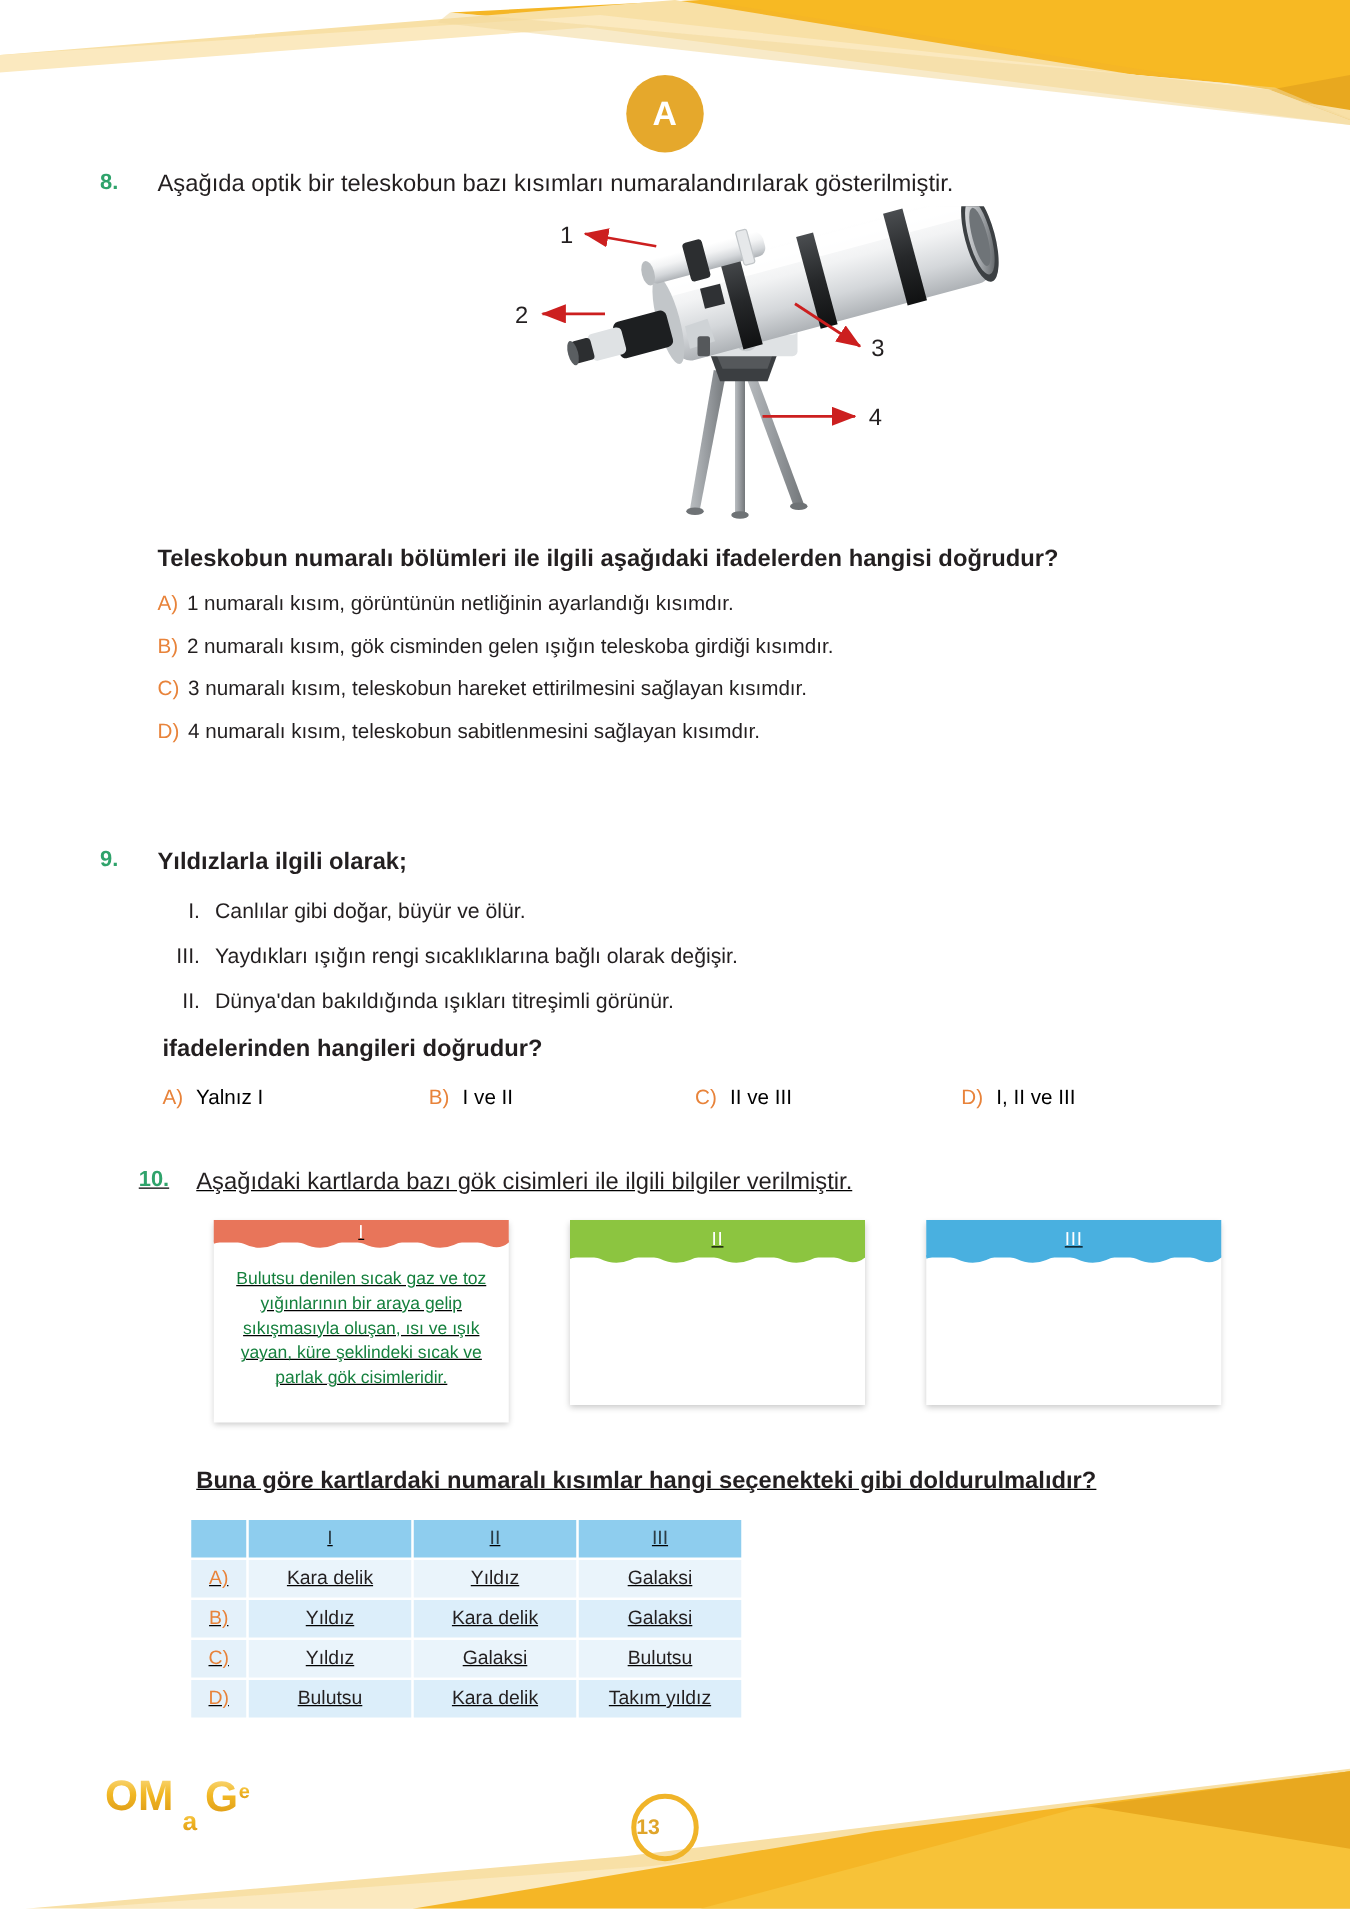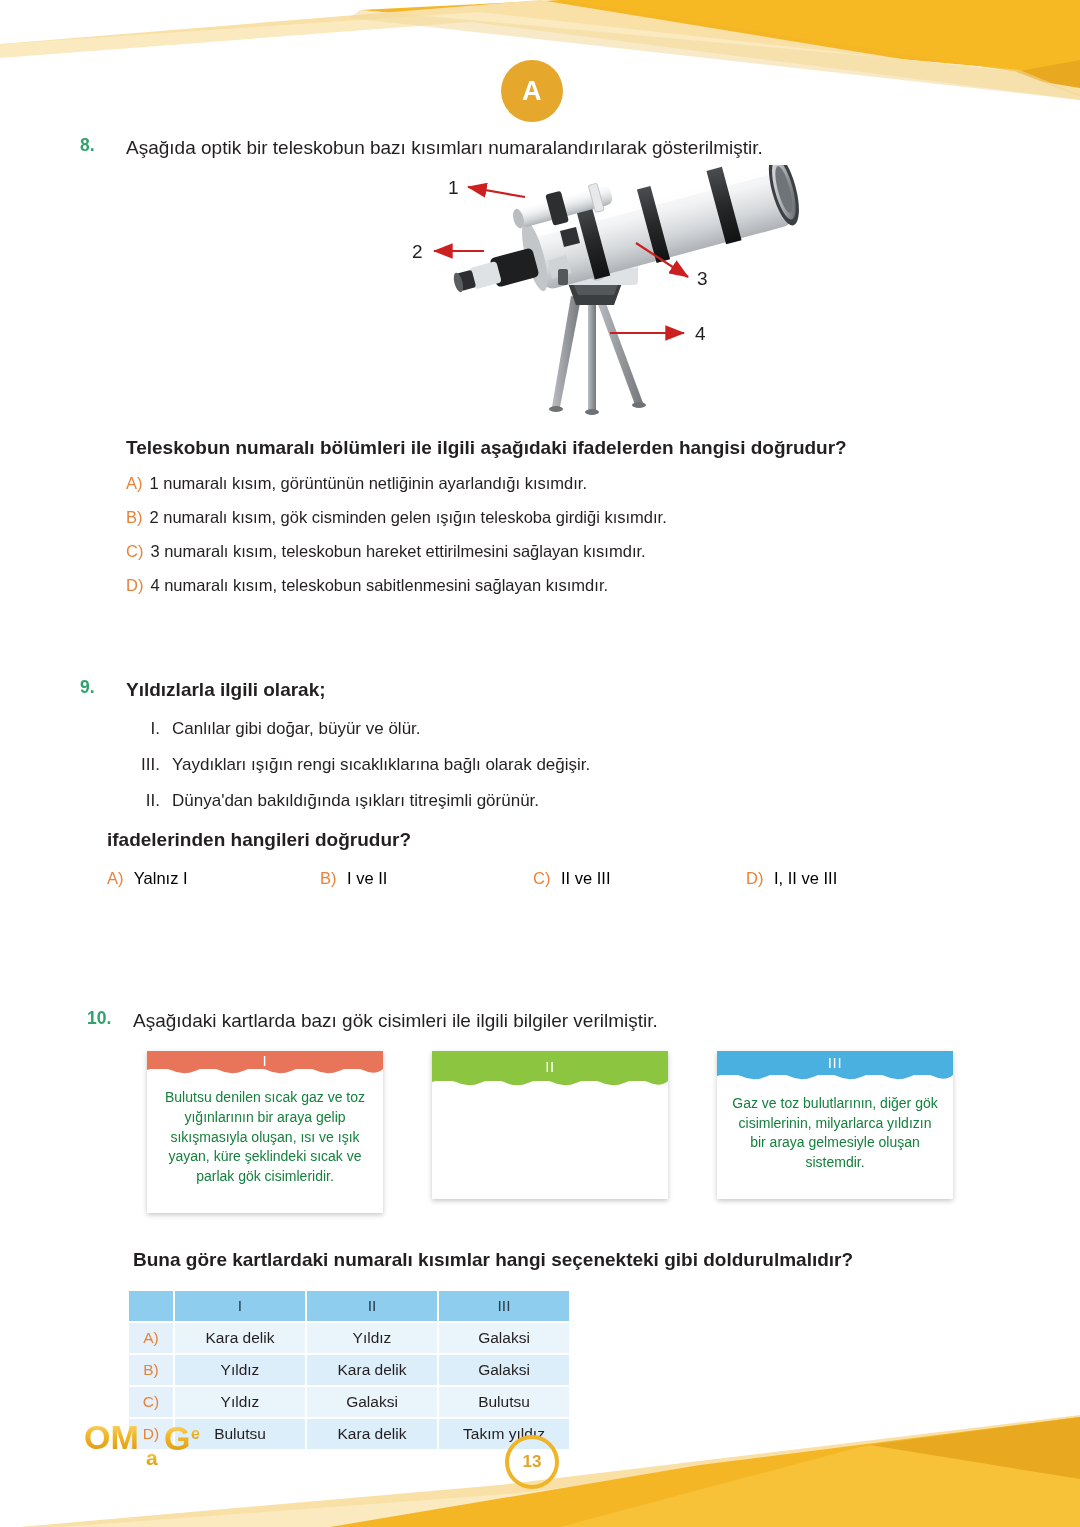--- a/index.html
+++ b/index.html
@@ -82,21 +82,21 @@
   .ans-table td.letter { color: #e8833a; width: 44px; background: #e4f1fa; }
   .ans-table td.val { width: 130px; background: #eaf4fb; }
   .ans-table tr.alt td.val { background: #dceefa; }
 
   
   .footer-logo { position: absolute; left: 84px; bottom: 48px; z-index: 4; }
   .page-num {
     position: absolute; left: 505px; bottom: 38px;
     width: 54px; height: 54px; border-radius: 50%;
     border: 4px solid #f0b429; background: transparent;
-    display:flex; align-items:center; justify-content:center;
+    display:flex; align-items:center; justify-content:flex-start;
     color: #e0a52a; font-size: 17px; font-weight: 600; z-index: 4;
   }
 </style>
 </head>
 <body>
 
 <div class="page">
 
   <div class="deco deco-top">
     <svg width="1080" height="120" viewBox="0 0 1080 120">
@@ -253,21 +253,21 @@
         <div class="roman-row">
           <span class="roman-lbl">III.</span>
           <span>Yaydıkları ışığın rengi sıcaklıklarına bağlı olarak değişir.</span>
         </div>
         <div class="roman-row">
           <span class="roman-lbl">II.</span>
           <span>Dünya'dan bakıldığında ışıkları titreşimli görünür.</span>
         </div>
       </div>
 
-      <div style="margin-left:27px;">
+      <div style="margin-left:50px;">
         <div class="q-text bold">ifadelerinden hangileri doğrudur?</div>
         <div class="opt-inline">
           <div>
             <span class="opt-letter">A)</span>
             <span>Yalnız I</span>
           </div>
           <div>
             <span class="opt-letter">B)</span>
             <span>I ve II</span>
           </div>
@@ -276,21 +276,21 @@
             <span>II ve III</span>
           </div>
           <div>
             <span class="opt-letter">D)</span>
             <span>I, II ve III</span>
           </div>
         </div>
       </div>
     </div>
 
-    <div class="q" style="padding-left:87px;margin-top:120px;">
+    <div class="q" style="padding-left:111px;margin-top:45px;text-decoration:underline;">
       <div class="q-head">
         <span class="q-num-inner" style="color:#2fa36b;font-size:17.5px;font-weight:600;">10.</span>
         <span class="q-text">Aşağıdaki kartlarda bazı gök cisimleri ile ilgili bilgiler verilmiştir.</span>
       </div>
 
       <div class="cards" style="margin-left:60px;">
 
         <div class="card card-1">
           <div class="card-head" style="background:#e8755a;">
             <span>I</span>
@@ -310,21 +310,20 @@
           </div>
         </div>
 
         <div class="card card-3">
           <div class="card-head" style="background:#49b0e0;">
             <span>III</span>
             <svg class="card-wave" viewBox="0 0 236 9" preserveAspectRatio="none">
               <path d="M0,0 L236,0 L236,2 Q228,9 216,3 Q204,-2 192,4 Q180,9 168,3 Q156,-2 144,4 Q132,9 120,3 Q108,-2 96,4 Q84,9 72,3 Q60,-2 48,4 Q36,9 24,3 Q12,-2 0,3 Z" fill="#49b0e0"></path>
             </svg>
           </div>
-          <div class="card-body">Gaz ve toz bulutlarının, diğer gök cisimlerinin, milyarlarca yıldızın bir araya gelmesiyle oluşan sistemdir.</div>
         </div>
       </div>
 
       <div style="margin-left:46px;margin-top:34px;">
         <div class="q-text bold">Buna göre kartlardaki numaralı kısımlar hangi seçenekteki gibi doldurulmalıdır?</div>
       </div>
 
       <table class="ans-table" style="margin-left:40px;">
         <thead>
           <tr>

